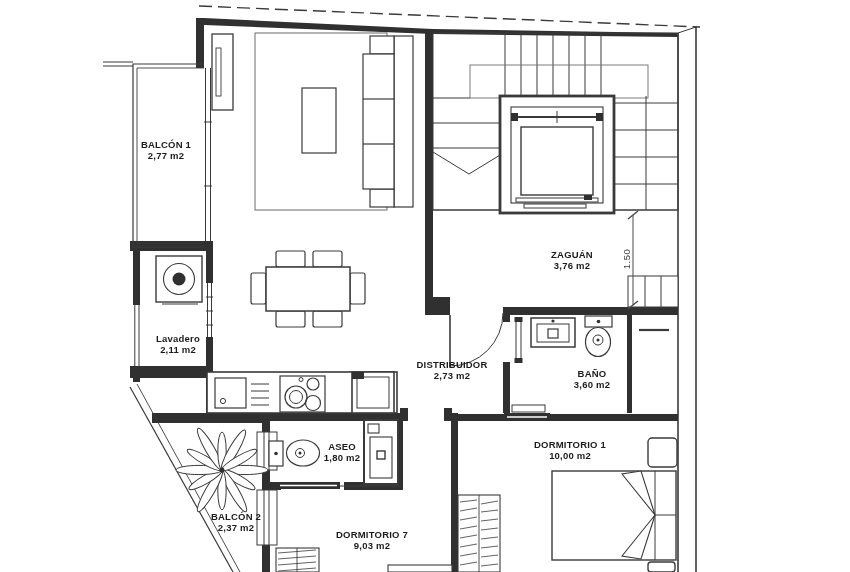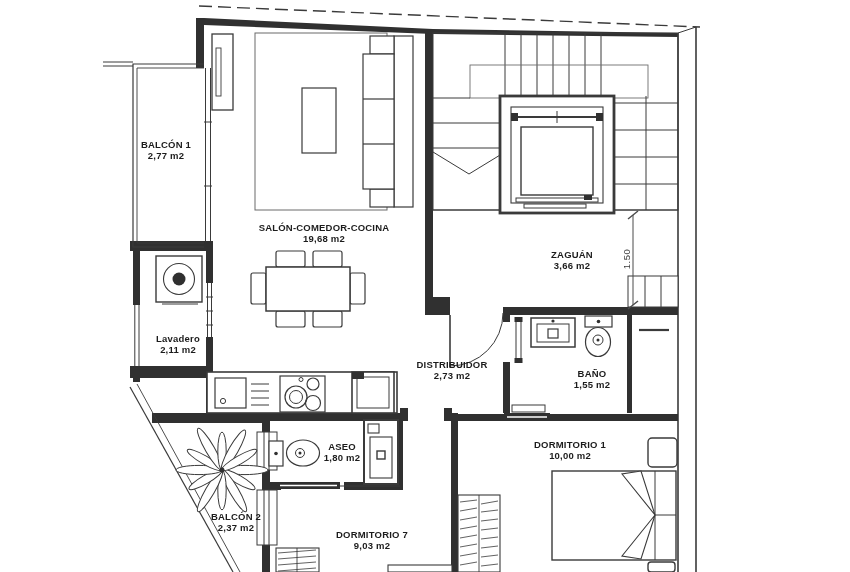--- a/index.html
+++ b/index.html
@@ -299,39 +299,35 @@
       <ellipse transform="rotate(330)" cx="20" cy="0" rx="20" ry="4.2"></ellipse>
       <circle cx="0" cy="0" r="2.5" fill="#303030" stroke="none"></circle>
     </g>
   </g>
 </svg>
 
 <div class="lbl" style="left:166px;top:150px">
   <div>BALCÓN 1</div>
   <div>2,77 m2</div>
 </div>
-<div class="lbl" style="left:324px;top:233px">
-  <div>SALÓN-COMEDOR-COCINA</div>
-  <div>19,68 m2</div>
-</div>
 <div class="lbl" style="left:178px;top:344px">
   <div>Lavadero</div>
   <div>2,11 m2</div>
 </div>
 <div class="lbl" style="left:572px;top:260px">
   <div>ZAGUÁN</div>
-  <div>3,66 m2</div>
+  <div>3,76 m2</div>
 </div>
 <div class="lbl" style="left:452px;top:370px">
   <div>DISTRIBUIDOR</div>
   <div>2,73 m2</div>
 </div>
 <div class="lbl" style="left:592px;top:379px">
   <div>BAÑO</div>
-  <div>1,55 m2</div>
+  <div>3,60 m2</div>
 </div>
 <div class="lbl" style="left:342px;top:452px">
   <div>ASEO</div>
   <div>1,80 m2</div>
 </div>
 <div class="lbl" style="left:570px;top:450px">
   <div>DORMITORIO 1</div>
   <div>10,00 m2</div>
 </div>
 <div class="lbl" style="left:372px;top:540px">

